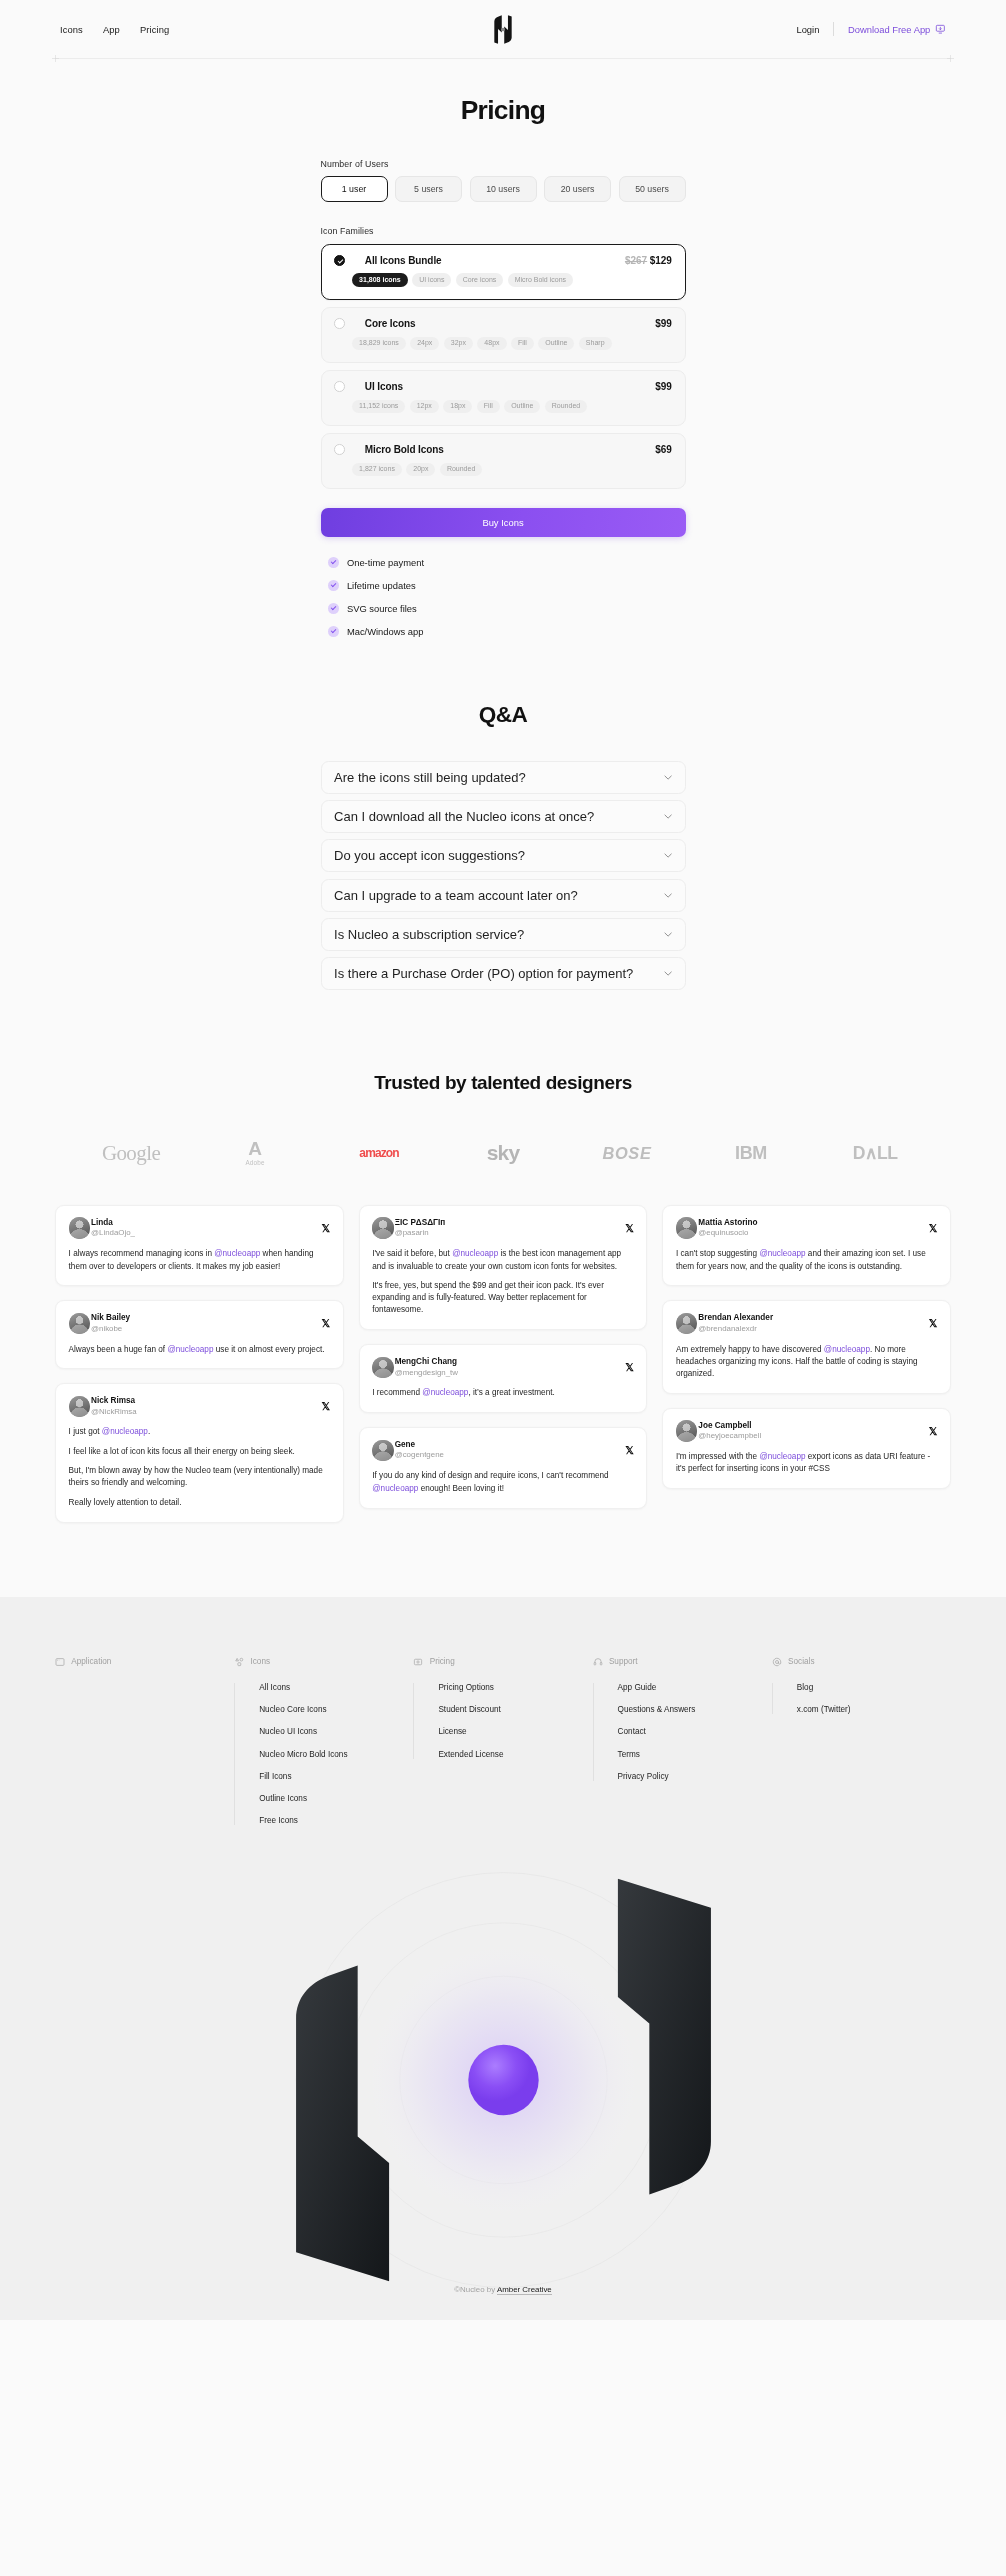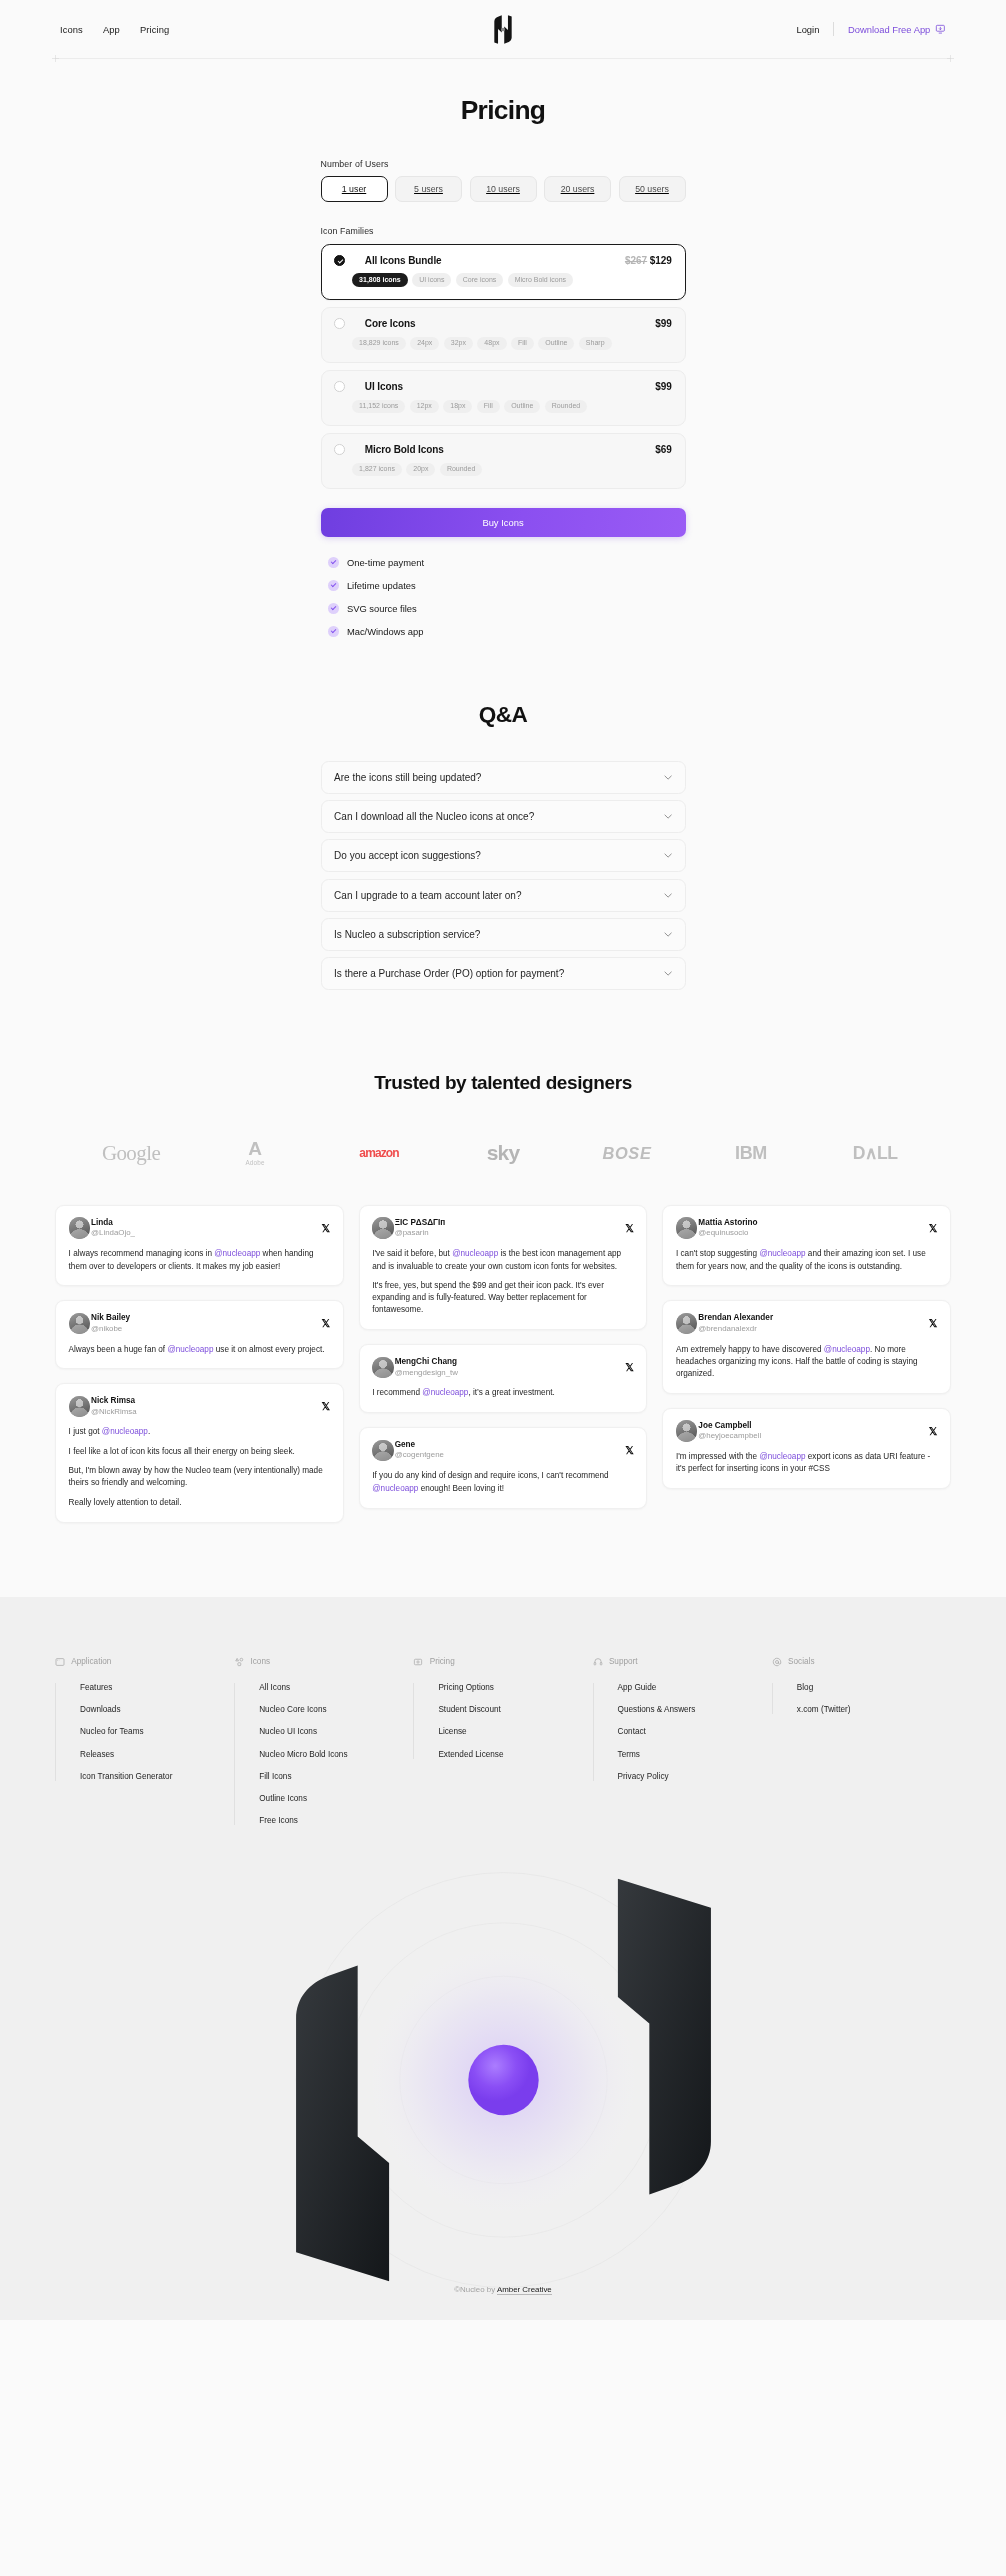--- a/index.html
+++ b/index.html
@@ -94,21 +94,21 @@
   .pricing-panel {
     width: 365px;
     margin: 33px auto 0;
   }
   .field-label {
     font-size: 8.8px;
     color: #2a2a2a;
     margin-bottom: 7.5px;
     letter-spacing: 0.1px;
   }
-  .user-tabs { display: flex; gap: 7.5px; margin-bottom: 24px; text-decoration: underline; }
+  .user-tabs { display: flex; gap: 7.5px; margin-bottom: 24px; }
   .user-tab {
     flex: 1;
     height: 26.4px;
     border-radius: 7px;
     border: 0.6px solid #e6e6e6;
     background: #f3f3f3;
     display: flex;
     align-items: center;
     justify-content: center;
     font-size: 8.8px;
@@ -256,21 +256,21 @@
     border: 0.6px solid #ededed;
     border-radius: 7.5px;
     background: #fbfbfb;
     height: 33px;
     display: flex;
     align-items: center;
     padding: 0 12.6px;
     margin-bottom: 6.3px;
     cursor: pointer;
   }
-  .qa-q { font-size: 10px; color: #1f1f1f; }
+  .qa-q { font-size: 13px; color: #1f1f1f; }
   .chev { margin-left: auto; color: #808080; }
 
   
   .trusted-title {
     text-align: center;
     font-size: 19px;
     font-weight: 800;
     letter-spacing: -0.4px;
     color: #111;
     margin-top: 82px;
@@ -733,27 +733,20 @@
 <div class="footer">
   <div class="footer-cols">
 
     <div class="f-col">
       <div class="f-head">
         <svg class="f-icon" viewBox="0 0 16 16" fill="none" stroke="currentColor" stroke-width="1.2">
           <rect x="1.6" y="2.6" width="12.8" height="10.8" rx="1.6"></rect>
             <path d="M3.6 5.1h1.2M6.2 5.1h.6"></path>
         </svg>
         <span class="f-head-label">Application</span>
-      </div>
-      <div class="f-links">
-        <a class="f-link" href="#">Features</a>
-        <a class="f-link" href="#">Downloads</a>
-        <a class="f-link" href="#">Nucleo for Teams</a>
-        <a class="f-link" href="#">Releases</a>
-        <a class="f-link" href="#">Icon Transition Generator</a>
       </div>
     </div>
 
     <div class="f-col">
       <div class="f-head">
         <svg class="f-icon" viewBox="0 0 16 16" fill="none" stroke="currentColor" stroke-width="1.2">
           <path d="M5 2.2 7.2 6.2H2.8z"></path>
             <circle cx="11.8" cy="4.2" r="2.2"></circle>
             <rect x="6.2" y="9.2" width="4.6" height="4.6" rx="1"></rect>
         </svg>

